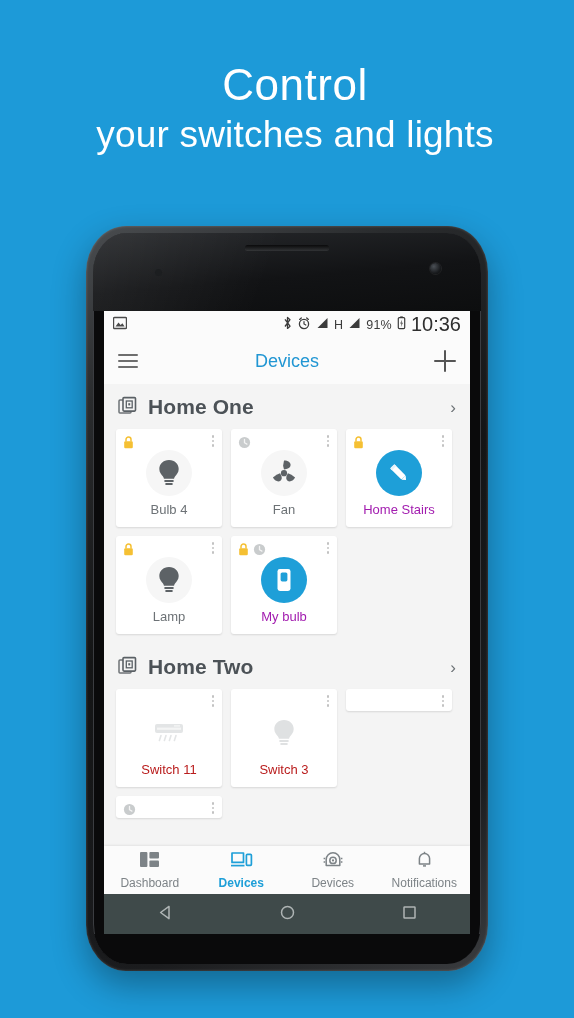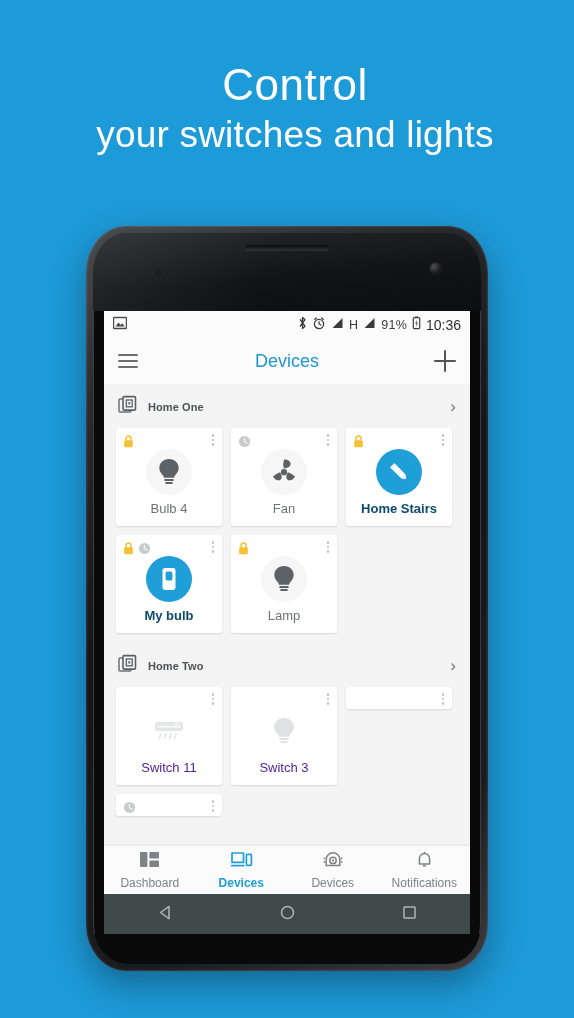--- a/index.html
+++ b/index.html
@@ -68,21 +68,21 @@
   }
 
   
   .statusbar {
     height: 27px; background: #fbfbfb; display: flex; align-items: center;
     padding: 0 9px; color: #4a4a4a; font-size: 13px;
   }
   .sb-left { display: flex; align-items: center; gap: 5px; }
   .sb-right { margin-left: auto; display: flex; align-items: center; gap: 5px; }
   .sb-right .txt { font-size: 12.5px; color: #3b3b3b; font-weight: 500; letter-spacing: .2px; }
-  .sb-right .clock { font-size: 14px; color: #2f2f2f; font-weight: 500; }
+  .sb-right .clock { font-size: 20px; color: #2f2f2f; font-weight: 500; }
   .ic { display: inline-block; }
 
   
   .appbar {
     height: 46px; background: #fbfbfb; display: flex; align-items: center;
     padding: 0 14px; position: relative;
   }
   .hamburger { width: 20px; display: flex; flex-direction: column; gap: 4px; cursor: pointer; }
   .hamburger span { display: block; height: 2px; background: #6e6e6e; border-radius: 1px; }
   .appbar-title {
@@ -96,21 +96,21 @@
   .plus:before { left: 0; top: 10px; width: 22px; height: 2px; }
   .plus:after  { top: 0; left: 10px; height: 22px; width: 2px; }
 
   
   .content { height: 510px; background: #f4f4f4; overflow: hidden; position: relative; }
 
   .group-header {
     display: flex; align-items: center; gap: 11px;
     padding: 11px 14px 10px 14px; background: #f4f4f4;
   }
-  .group-title { font-size: 11px; color: #4c5257; font-weight: bold; letter-spacing: .1px; }
+  .group-title { font-size: 21px; color: #4c5257; font-weight: bold; letter-spacing: .1px; }
   .chevron { margin-left: auto; color: #6d7276; font-size: 17px; line-height: 1; }
 
   .grid { display: flex; flex-wrap: wrap; gap: 9px; padding: 0 12px; }
   .card {
     width: 106px; height: 98px; background: #ffffff; border-radius: 3px;
     box-shadow: 0 1px 2px rgba(0,0,0,.12); position: relative;
     display: flex; flex-direction: column; align-items: center;
     cursor: pointer; overflow: hidden;
   }
   .card .badges { position: absolute; left: 7px; top: 6px; display: flex; gap: 4px; align-items: center; }
@@ -119,22 +119,22 @@
     display: flex; flex-direction: column; gap: 2px; cursor: pointer;
   }
   .card .dots i { width: 2.5px; height: 2.5px; border-radius: 50%; background: #c2c2c2; display: block; }
   .icon-wrap {
     margin-top: 21px; width: 46px; height: 46px; border-radius: 50%;
     display: flex; align-items: center; justify-content: center;
   }
   .icon-wrap.halo { background: #f6f6f6; }
   .icon-wrap.on { background: #1e9fd8; }
   .card-label { margin-top: 6px; font-size: 13px; color: #6d7276; }
-  .card-label.active { color: #0c4a6e; font-weight: bold; }
-  .card-label.dim { color: #4c1d95; }
+  .card-label.active { color: #a21caf; font-weight: normal; }
+  .card-label.dim { color: #b91c1c; }
   .card.partial { height: 22px; }
 
   
   .bottomnav {
     position: absolute; left: 0; bottom: 0; width: 100%; height: 48px;
     background: #fbfbfb; display: flex; align-items: center;
     box-shadow: 0 -1px 2px rgba(0,0,0,.07);
   }
   .nav-item {
     flex: 1; display: flex; flex-direction: column; align-items: center; gap: 3px;
@@ -325,63 +325,63 @@
           </div>
 
           <div class="card">
             <span class="badges">
               <span>
                 <svg width="11" height="13" viewBox="0 0 11 13">
                     <path d="M3 5.4 V3.6 a2.5 2.5 0 0 1 5 0 V5.4" fill="none" stroke="#f5c033" stroke-width="1.5"></path>
                     <rect x="1.2" y="5.2" width="8.6" height="7" rx="1.2" fill="#f5c033"></rect>
                   </svg>
               </span>
-              <span>
-                <svg width="13" height="13" viewBox="0 0 13 13">
-                    <circle cx="6.5" cy="6.5" r="5.6" fill="#c9cccd"></circle>
-                    <path d="M6.5 3.4 V6.7 L8.9 8.1" fill="none" stroke="#f4f4f4" stroke-width="1.3" stroke-linecap="round"></path>
-                  </svg>
-              </span>
-            </span>
-            <span class="dots">
-                <i></i>
-                <i></i>
-                <i></i>
-              </span>
-            <div class="icon-wrap on">
-              <svg width="26" height="30" viewBox="0 0 26 30">
-                <rect x="6.5" y="4" width="13" height="22" rx="2.4" fill="#ffffff"></rect>
-                <rect x="9.6" y="7.4" width="6.8" height="9" rx="1.6" fill="#1e9fd8"></rect>
-              </svg>
-            </div>
-            <div class="card-label active">My bulb</div>
-          </div>
-
-          <div class="card">
-            <span class="badges">
-              <span>
-                <svg width="11" height="13" viewBox="0 0 11 13">
-                    <path d="M3 5.4 V3.6 a2.5 2.5 0 0 1 5 0 V5.4" fill="none" stroke="#f5c033" stroke-width="1.5"></path>
-                    <rect x="1.2" y="5.2" width="8.6" height="7" rx="1.2" fill="#f5c033"></rect>
-                  </svg>
-              </span>
             </span>
             <span class="dots">
                 <i></i>
                 <i></i>
                 <i></i>
               </span>
             <div class="icon-wrap halo">
               <svg width="26" height="30" viewBox="0 0 26 30">
                 <path d="M13 2 C7.2 2 3.3 6.1 3.3 10.9 c0 3.6 2.2 5.6 3.5 7.3 c0.8 1 1.1 1.8 1.1 2.6 h10.2 c0-0.8 0.3-1.6 1.1-2.6 c1.3-1.7 3.5-3.7 3.5-7.3 C22.7 6.1 18.8 2 13 2 Z" fill="#5d6266"></path>
                 <rect x="8.2" y="22" width="9.6" height="1.9" rx="0.9" fill="#5d6266"></rect>
                 <rect x="9.2" y="25" width="7.6" height="1.9" rx="0.9" fill="#5d6266"></rect>
               </svg>
             </div>
             <div class="card-label">Lamp</div>
+          </div>
+
+          <div class="card">
+            <span class="badges">
+              <span>
+                <svg width="11" height="13" viewBox="0 0 11 13">
+                    <path d="M3 5.4 V3.6 a2.5 2.5 0 0 1 5 0 V5.4" fill="none" stroke="#f5c033" stroke-width="1.5"></path>
+                    <rect x="1.2" y="5.2" width="8.6" height="7" rx="1.2" fill="#f5c033"></rect>
+                  </svg>
+              </span>
+              <span>
+                <svg width="13" height="13" viewBox="0 0 13 13">
+                    <circle cx="6.5" cy="6.5" r="5.6" fill="#c9cccd"></circle>
+                    <path d="M6.5 3.4 V6.7 L8.9 8.1" fill="none" stroke="#f4f4f4" stroke-width="1.3" stroke-linecap="round"></path>
+                  </svg>
+              </span>
+            </span>
+            <span class="dots">
+                <i></i>
+                <i></i>
+                <i></i>
+              </span>
+            <div class="icon-wrap on">
+              <svg width="26" height="30" viewBox="0 0 26 30">
+                <rect x="6.5" y="4" width="13" height="22" rx="2.4" fill="#ffffff"></rect>
+                <rect x="9.6" y="7.4" width="6.8" height="9" rx="1.6" fill="#1e9fd8"></rect>
+              </svg>
+            </div>
+            <div class="card-label active">My bulb</div>
           </div>
         </div>
 
         <div class="group-header" style="margin-top:10px;">
           <span>
             <svg width="19" height="19" viewBox="0 0 19 19">
               <rect x="1" y="4" width="12" height="13" rx="1" fill="none" stroke="#6d7276" stroke-width="1.5"></rect>
               <rect x="5" y="1.6" width="12.5" height="13.5" rx="1" fill="#f4f4f4" stroke="#5a6065" stroke-width="1.6"></rect>
               <rect x="8.3" y="5" width="5.9" height="6.8" fill="none" stroke="#5a6065" stroke-width="1.3"></rect>
               <rect x="10.3" y="7.2" width="1.9" height="2.2" fill="#5a6065"></rect>

